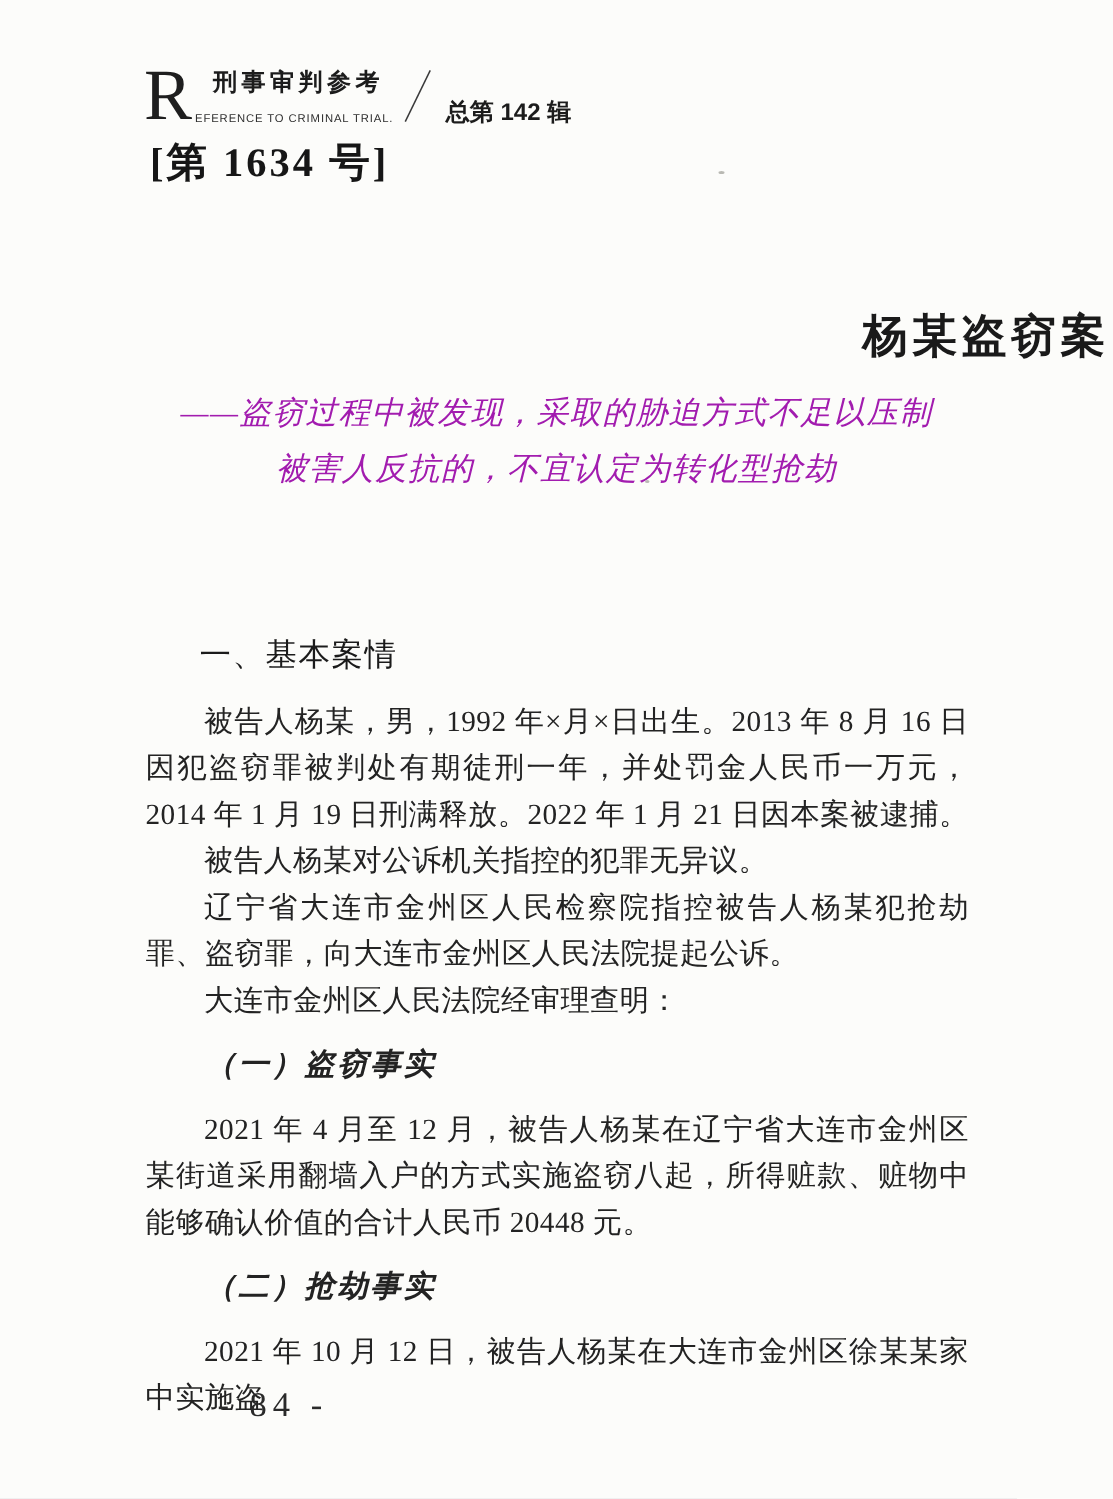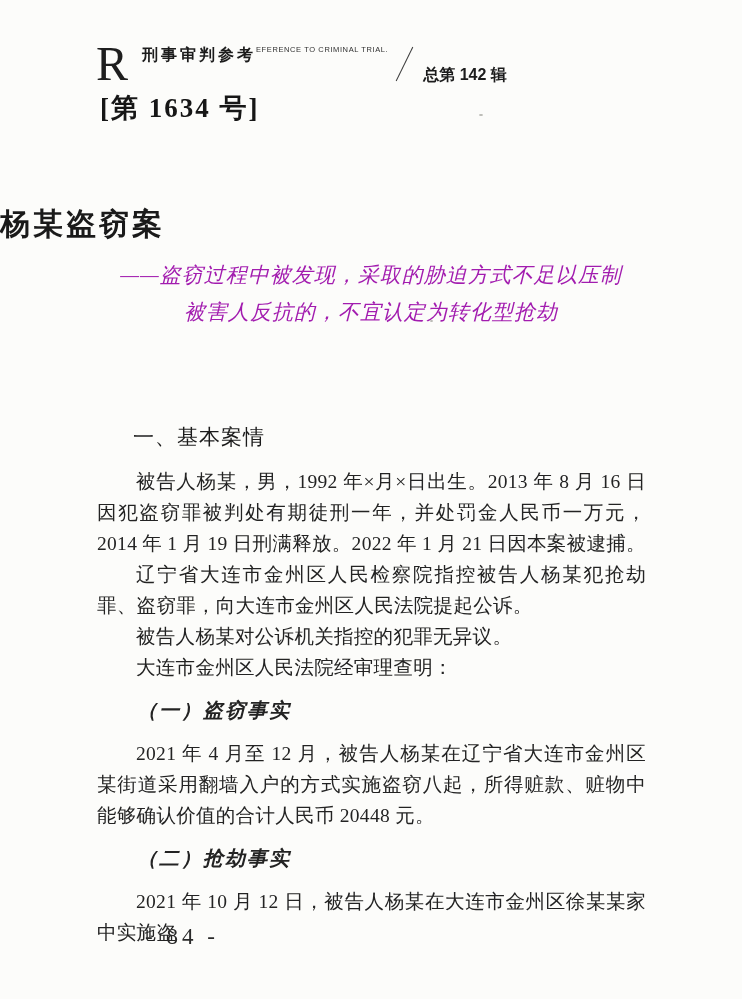--- a/index.html
+++ b/index.html
@@ -26,21 +26,21 @@
   }
   .logo-letter {
     font-family: "Liberation Serif", serif;
     font-size: 48px;
     line-height: 40px;
     font-weight: 500;
     color: #1e1e1e;
   }
   .logo-text {
     display: flex;
-    flex-direction: row;
+    flex-direction: column;
     justify-content: space-between;
     height: 38px;
     margin-left: 2px;
     margin-top: 1px;
   }
   .brand-cn {
     font-family: "Liberation Sans", "DejaVu Sans", sans-serif;
     font-size: 16px;
     font-weight: bold;
     letter-spacing: 3px;
@@ -84,21 +84,21 @@
     color: #161616;
     white-space: nowrap;
   }
 
   
   .case-title {
     position: absolute;
     left: 0;
     top: 204px;
     width: 740px;
-    text-align: left;
+    text-align: right;
     font-size: 30px;
     font-weight: bold;
     letter-spacing: 3px;
     color: #1a1a1a;
   }
   .case-subtitle {
     position: absolute;
     left: 0;
     top: 257px;
     width: 742px;
@@ -180,22 +180,22 @@
 
   <h1 class="case-title">杨某盗窃案</h1>
   <div class="case-subtitle">
     <div>——盗窃过程中被发现，采取的胁迫方式不足以压制</div>
     <div>被害人反抗的，不宜认定为转化型抢劫</div>
   </div>
 
   <div class="content">
     <h2 class="section-heading">一、基本案情</h2>
     <p class="body-para">被告人杨某，男，1992 年×月×日出生。2013 年 8 月 16 日因犯盗窃罪被判处有期徒刑一年，并处罚金人民币一万元，2014 年 1 月 19 日刑满释放。2022 年 1 月 21 日因本案被逮捕。</p>
+    <p class="body-para">被告人杨某对公诉机关指控的犯罪无异议。</p>
     <p class="body-para">辽宁省大连市金州区人民检察院指控被告人杨某犯抢劫罪、盗窃罪，向大连市金州区人民法院提起公诉。</p>
-    <p class="body-para">被告人杨某对公诉机关指控的犯罪无异议。</p>
     <p class="body-para">大连市金州区人民法院经审理查明：</p>
     <h3 class="sub-heading">（一）盗窃事实</h3>
     <p class="body-para mt">2021 年 4 月至 12 月，被告人杨某在辽宁省大连市金州区某街道采用翻墙入户的方式实施盗窃八起，所得赃款、赃物中能够确认价值的合计人民币 20448 元。</p>
     <h3 class="sub-heading">（二）抢劫事实</h3>
     <p class="body-para mt">2021 年 10 月 12 日，被告人杨某在大连市金州区徐某某家中实施盗</p>
   </div>
 
   <div class="page-number">- 84 -</div>
 
   <span class="speck speck-1"></span>

